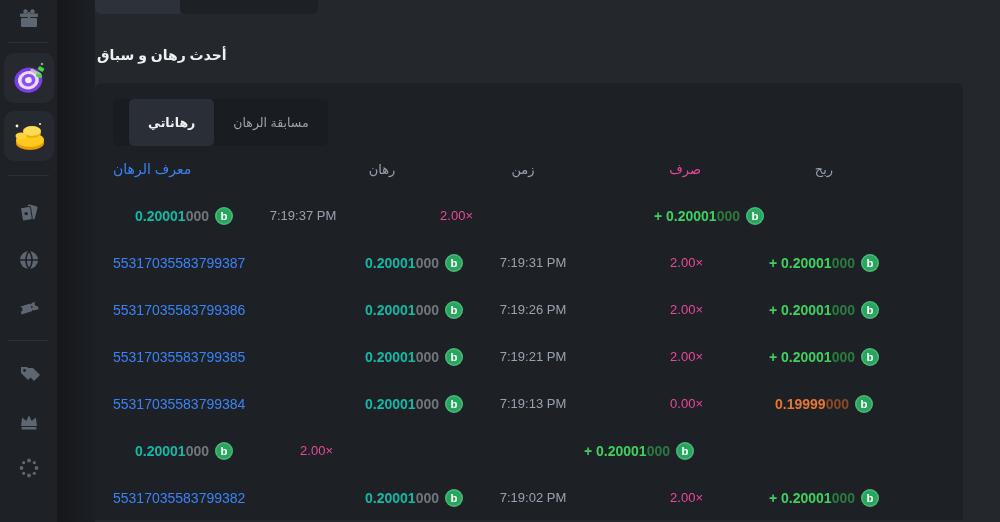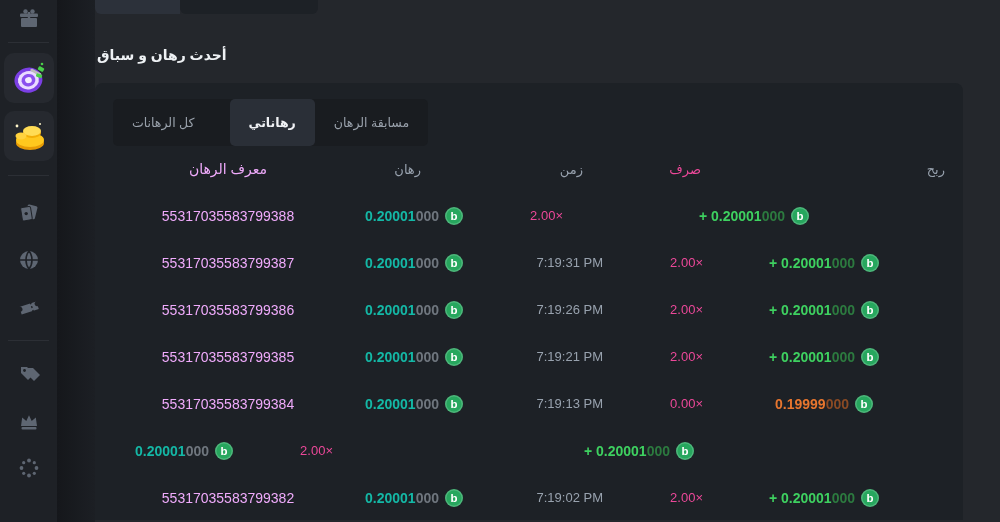--- a/index.html
+++ b/index.html
@@ -53,23 +53,23 @@
     height:47px; display:flex; align-items:center; padding:0 19px;
     font-size:12.5px; color:#99a1ab; cursor:pointer; white-space:nowrap;
   }
   .tab.active { background:#2a2f37; color:#f0f2f5; font-weight:bold; border-radius:5px;margin-left:16px; }
 
   
   .thead { display:flex; align-items:center; height:34px; margin-top:6px; font-size:12.5px; color:#b2b9c2; }
   .tbody { margin-top:6px; }
   .trow { display:flex; align-items:center; height:47px; font-size:13.5px; cursor:pointer; }
 
-  .c-id     { flex:0 0 230px; text-align:center; color:#f0abfc; font-size:14px; }
+  .c-id     { flex:0 0 230px; text-align:left; color:#3b82f6; font-size:14px; }
   .c-bet    { flex:0 0 120px; display:flex; justify-content:flex-end; align-items:center; }
-  .c-time   { flex:0 0 140px; text-align:right; color:#98a2ae; font-size:13px; }
+  .c-time   { flex:0 0 140px; text-align:center; color:#98a2ae; font-size:13px; }
   .c-payout { flex:0 0 100px; text-align:right; color:#ec4899; font-size:13px; }
   .c-profit { flex:1 1 auto; display:flex; justify-content:center; align-items:center; }
 
   .th-bet    { padding-right:42px; }
   .th-time   { padding-right:20px; }
   .th-payout { padding-right:2px; }
 
   .amt-main { color:#14b8a6; font-weight:bold; font-size:14px; }
   .amt-dim  { color:#6f767e; font-weight:bold; font-size:14px; }
   .p-main.green { color:var(--green,#3ed160); font-weight:bold; font-size:14px; }
@@ -194,41 +194,40 @@
     <div class="top-buttons">
       <div class="top-btn-a"></div>
       <div class="top-btn-b"></div>
     </div>
 
     <h1 class="page-title">أحدث رهان و سباق</h1>
 
     <section class="card">
 
       <div class="tabs">
-        <div class="tab">كل الرهانات</div>
         <div class="tab active">رهاناتي</div>
         <div class="tab">مسابقة الرهان</div>
       </div>
 
       <div class="thead">
         <div class="c-id">معرف الرهان</div>
         <div class="c-time th-bet" style="flex:0 0 120px;">رهان</div>
         <div class="c-time th-time">زمن</div>
         <div class="c-payout th-payout">صرف</div>
         <div class="c-time" style="flex:1 1 auto;">ربح</div>
       </div>
 
       <div class="tbody">
         <div class="trow">
-          <div class="cell c-id">55317035583799388</div>
-          <div class="cell c-bet">
-            <span class="amt-main">0.20001</span>
-              <span class="amt-dim">000</span>
-            <span class="coin">b</span>
-          </div>
+          <div class="cell c-bet">
+            <span class="amt-main">0.20001</span>
+              <span class="amt-dim">000</span>
+            <span class="coin">b</span>
+          </div>
+          <div class="cell c-time">7:19:37 PM</div>
           <div class="cell c-payout">2.00×</div>
           <div class="cell c-profit">
             <span class="p-main green">+ 0.20001</span>
               <span class="p-dim green">000</span>
             <span class="coin">b</span>
           </div>
         </div>
 
         <div class="trow">
           <div class="cell c-id">55317035583799387</div>

